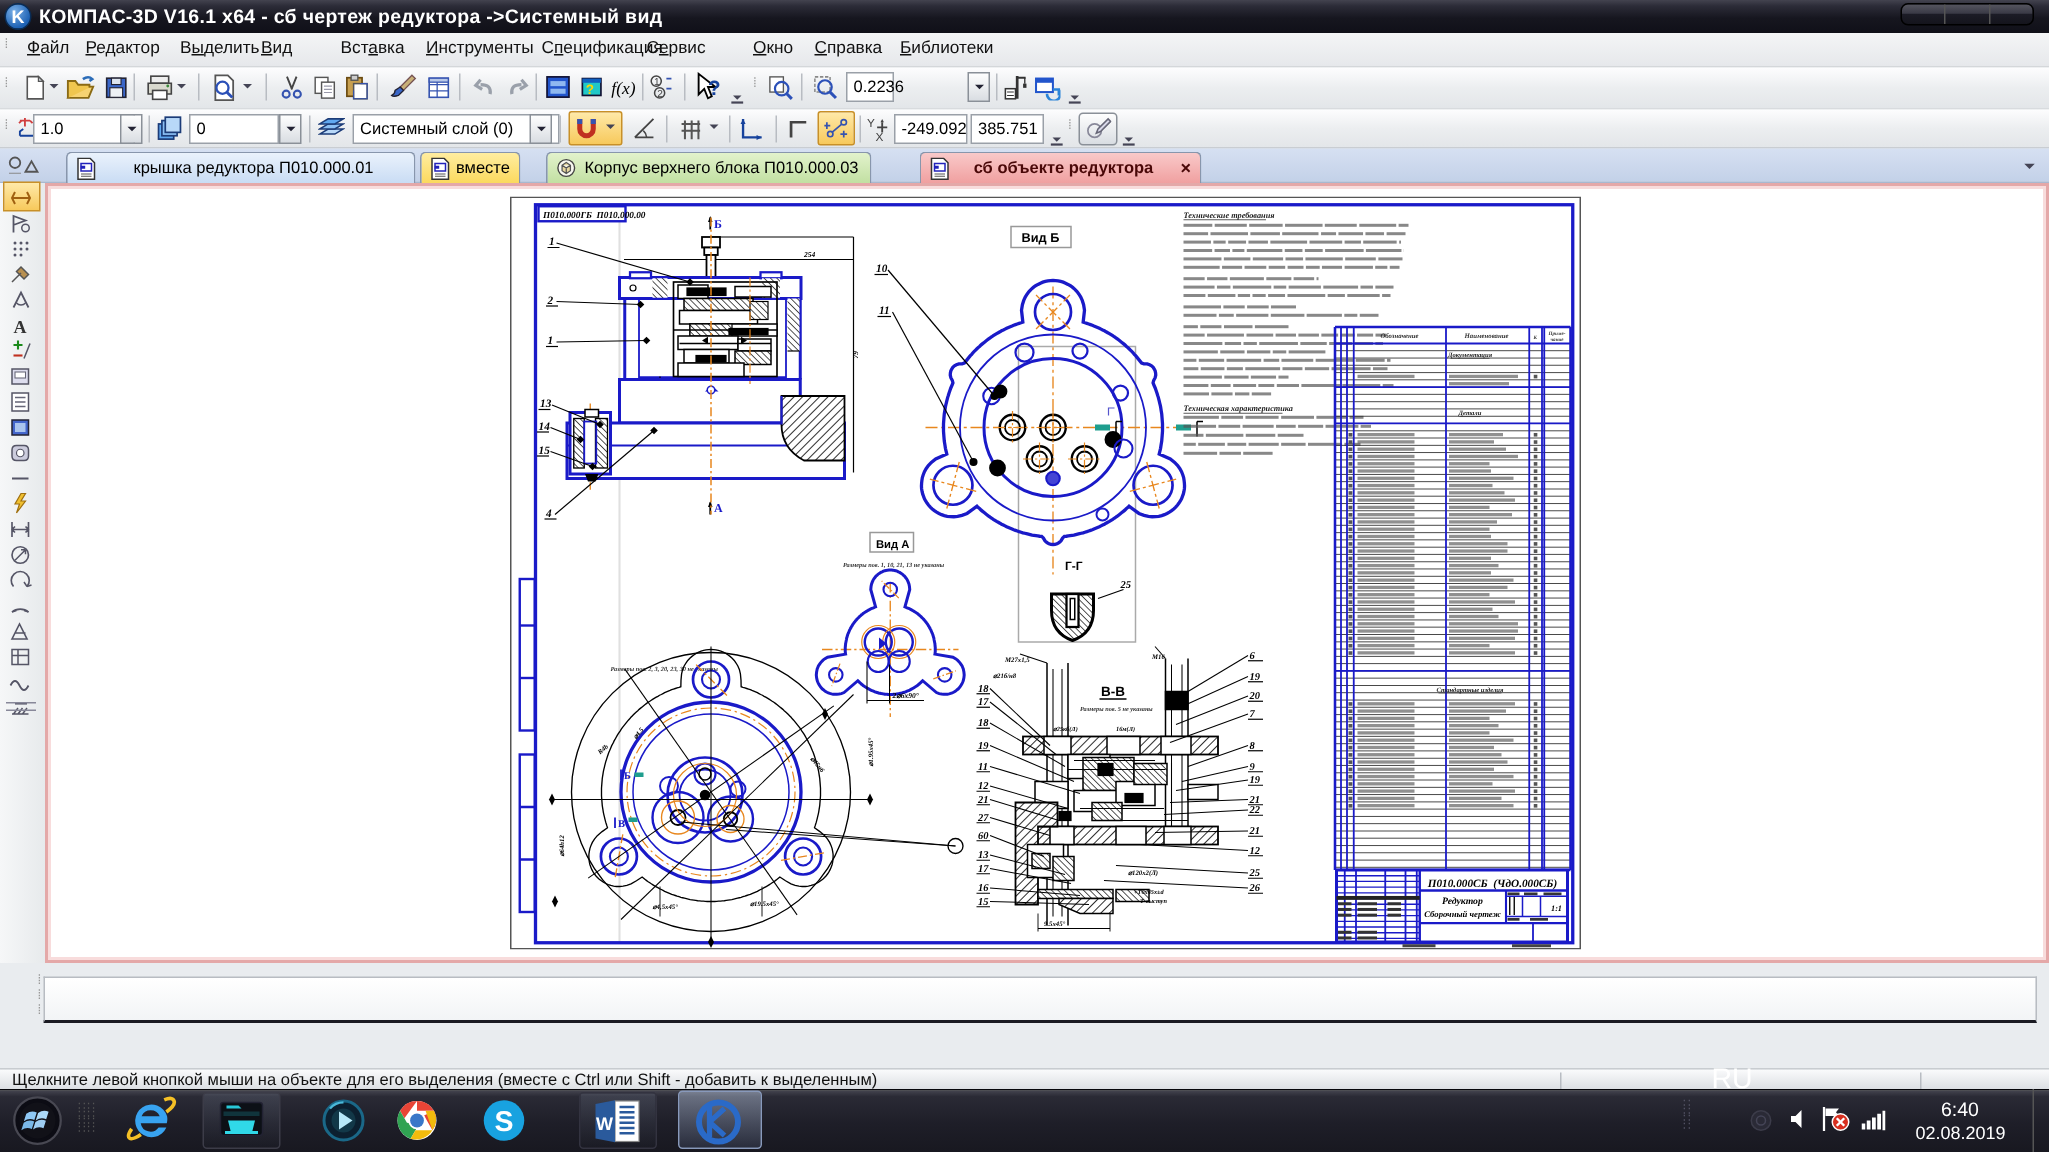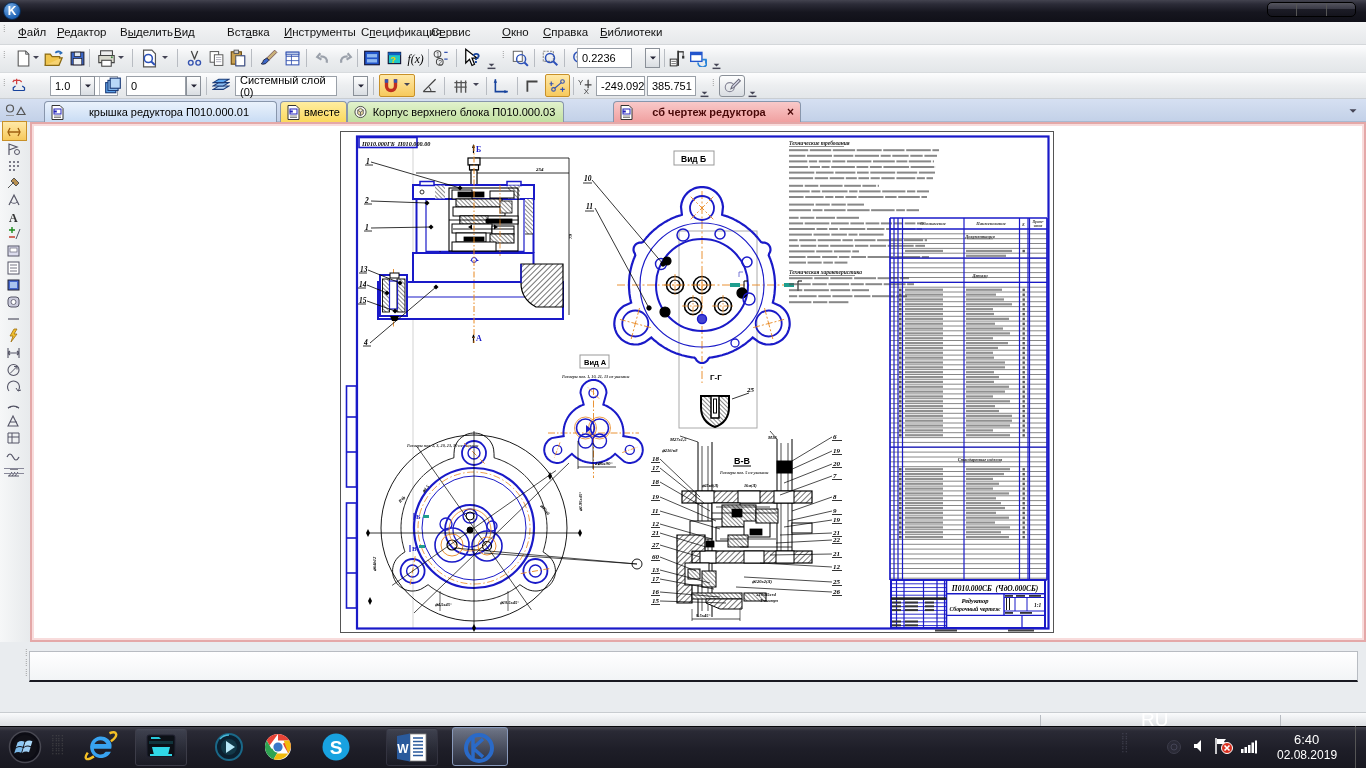--- a/index.html
+++ b/index.html
@@ -27,20 +27,21 @@
 .statusbar{left:0;top:712px;width:1366px;height:14px;background:linear-gradient(#fafbfc,#dcdfe3);border-top:1px solid #c8ccd0;font-size:11px;color:#111}
 .taskbar{left:0;top:726px;width:1366px;height:42px;background:linear-gradient(#44444f 0%,#2a2a35 10%,#1e1e28 55%,#181820 100%);border-top:1px solid #06060a}
 .ticon{position:absolute;top:3px;width:34px;height:34px;display:flex;align-items:center;justify-content:center}
 .tbtn{position:absolute;top:2px;height:38px;border:1px solid #3c3c48;border-radius:3px;background:linear-gradient(rgba(120,130,150,0.25),rgba(40,45,60,0.1));display:flex;align-items:center;justify-content:center}
 .trtext{color:#fff;font-size:12px}
 svg text{white-space:pre}
 </style></head><body>
 
 <div class="abs titlebar">
     <div class="logo">K</div>
+    <div class="ttl">КОМПАС-3D V16.1 x64 - сб чертеж редуктора -&gt;Системный вид</div>
     <div class="winbtns">
       <div></div>
       <div></div>
       <div></div>
     </div>
   </div>
 <div class="abs menubar">
     <span style="left:3px;top:2px;color:#999;font-size:9px">⁞</span>
     <span style="left:18px"><u>Ф</u>айл</span>
     <span style="left:57px"><u>Р</u>едактор</span>
@@ -173,21 +174,21 @@
     <circle cx="8" cy="8" r="4" fill="none" stroke="#2b50b8" stroke-width="1.3"></circle>
     <line x1="11" y1="11" x2="14.5" y2="14.5" stroke="#2b50b8" stroke-width="1.8"></line>
   </svg>
 <div class="sep" style="left:564px;top:49px;height:18px"></div>
 <svg class="abs" style="left:571px;top:49px" width="18" height="18" viewBox="0 0 16 16">
     <circle cx="7" cy="7" r="4.5" fill="none" stroke="#2b50b8" stroke-width="1.3"></circle>
     <line x1="5" y1="7" x2="9" y2="7" stroke="#2b50b8" stroke-width="1.2"></line>
     <line x1="7" y1="5" x2="7" y2="9" stroke="#2b50b8" stroke-width="1.2"></line>
     <line x1="10.5" y1="10.5" x2="14.5" y2="14.5" stroke="#2b50b8" stroke-width="1.8"></line>
   </svg>
-<div class="combo" style="left:577px;top:48px;width:55px;height:20px">0.2236</div>
+<div class="combo" style="left:564px;top:48px;width:32px;height:20px">0.2236</div>
 <div class="cbtn" style="left:645px;top:48px;width:15px;height:20px">
     <svg width="8" height="6" viewBox="0 0 8 6">
       <path d="M1 1.5 l3 3 3-3 z" fill="#223"></path>
     </svg>
   </div>
 <div class="sep" style="left:664px;top:49px;height:18px"></div>
 <svg class="abs" style="left:668px;top:49px" width="18" height="18" viewBox="0 0 16 16">
     <rect x="2" y="9" width="6" height="6" fill="#fff" stroke="#333" stroke-width="0.9"></rect>
     <path d="M3 11 h4 M3 13 h4" stroke="#333" stroke-width="0.6"></path>
     <line x1="9" y1="1.5" x2="9" y2="15" stroke="#333" stroke-width="1.6"></line>
@@ -203,21 +204,21 @@
 <svg class="abs" style="left:712px;top:63px" width="9" height="7" viewBox="0 0 8 6">
     <rect x="0.5" y="4" width="7" height="1.3" fill="#445"></rect>
     <path d="M1.5 0.5 l2.5 2.5 2.5-2.5 z" fill="#445"></path>
   </svg>
 <div class="abs tbar tb2"></div>
 <span class="abs" style="left:3px;top:78px;color:#999;font-size:9px">⁞</span>
 <svg class="abs" style="left:11px;top:77px" width="18" height="18" viewBox="0 0 16 16">
     <path d="M2 3 h6 M5 1.5 l0 5 M3 3 l-1.5 1.5 M8 3 l1.5 1.5" stroke="#d04040" stroke-width="1.1" fill="none"></path>
     <path d="M2 12 h10 M2 12 l0-3 M12 12 l0-3 M2 9.5 l2-1.5 M12 9.5 l-2-1.5" stroke="#16429c" stroke-width="1.1" fill="none"></path>
   </svg>
-<div class="combo" style="left:50px;top:76px;width:68px;height:20px">1.0</div>
+<div class="combo" style="left:22px;top:76px;width:68px;height:20px">1.0</div>
 <div class="cbtn" style="left:80px;top:76px;width:15px;height:20px">
     <svg width="8" height="6" viewBox="0 0 8 6">
       <path d="M1 1.5 l3 3 3-3 z" fill="#223"></path>
     </svg>
   </div>
 <div class="sep" style="left:99px;top:77px;height:18px"></div>
 <svg class="abs" style="left:104px;top:77px" width="18" height="18" viewBox="0 0 16 16">
     <rect x="1.5" y="5" width="9" height="9" fill="#60a8f0" stroke="#1c3c78" stroke-width="1"></rect>
     <rect x="3.5" y="3" width="9" height="9" fill="#8cc0f4" stroke="#1c3c78" stroke-width="1"></rect>
     <rect x="5.5" y="1" width="9" height="9" fill="#b8d8f8" stroke="#1c3c78" stroke-width="1"></rect>
@@ -227,21 +228,21 @@
     <svg width="8" height="6" viewBox="0 0 8 6">
       <path d="M1 1.5 l3 3 3-3 z" fill="#223"></path>
     </svg>
   </div>
 <div class="sep" style="left:206px;top:77px;height:18px"></div>
 <svg class="abs" style="left:212px;top:77px" width="18" height="18" viewBox="0 0 16 16">
     <path d="M1 11 l5-3 9 0 -5 3 z" fill="#b8d8f8" stroke="#1c3c78" stroke-width="0.9"></path>
     <path d="M1 8 l5-3 9 0 -5 3 z" fill="#8cc0f4" stroke="#1c3c78" stroke-width="0.9"></path>
     <path d="M1 5 l5-3 9 0 -5 3 z" fill="#60a8f0" stroke="#1c3c78" stroke-width="0.9"></path>
   </svg>
-<div class="combo" style="left:235px;top:76px;width:102px;height:20px">Системный слой (0)</div>
+<div class="combo" style="left:235px;top:76px;width:138px;height:20px">Системный слой (0)</div>
 <div class="cbtn" style="left:353px;top:76px;width:15px;height:20px">
     <svg width="8" height="6" viewBox="0 0 8 6">
       <path d="M1 1.5 l3 3 3-3 z" fill="#223"></path>
     </svg>
   </div>
 <div class="sep" style="left:373px;top:77px;height:18px"></div>
 <div class="abs" style="left:379px;top:74px;width:36px;height:23px;background:linear-gradient(#ffe9a8,#f7c95c);border:1px solid #c89028;border-radius:2px"></div>
 <svg class="abs" style="left:382px;top:77px" width="18" height="18" viewBox="0 0 16 16">
     <path d="M4 2 v6 a4 4 0 0 0 8 0 v-6" fill="none" stroke="#c03020" stroke-width="3"></path>
     <path d="M4 2 v3 M12 2 v3" stroke="#3553b0" stroke-width="3"></path>
@@ -317,35 +318,35 @@
   </div>
 <div class="tab" style="left:280px;width:67px;background:linear-gradient(#ffeda0,#fbd95e)">
     <svg width="13" height="15" viewBox="0 0 13 15" style="margin-right:4px">
       <path d="M1 0.5 h8 l3 3 v11 h-11 z" fill="#fff" stroke="#333" stroke-width="1"></path>
       <rect x="3" y="4" width="7" height="5" fill="none" stroke="#2222bb" stroke-width="1"></rect>
       <rect x="2.8" y="5.5" width="3" height="2" fill="#2222bb"></rect>
       <path d="M3 11 h7 M3 12.5 h7" stroke="#555" stroke-width="0.7"></path>
     </svg>
     <span>вместе</span>
   </div>
-<div class="tab" style="left:347px;width:217px;background:linear-gradient(#e2f2cc,#c2e0a2)">
+<div class="tab" style="left:364px;width:217px;background:linear-gradient(#e2f2cc,#c2e0a2)">
     <svg width="13" height="14" viewBox="0 0 14 14" style="margin-right:4px">
       <circle cx="7" cy="7" r="6" fill="#f8f8f0" stroke="#444" stroke-width="1"></circle>
       <path d="M4 5 l3-2 3 2 0 4 -3 2 -3-2 z M4 5 l3 2 3-2 M7 7 l0 4" fill="#e8d8a0" stroke="#555" stroke-width="0.9"></path>
     </svg>
     <span style="margin:0 auto">Корпус верхнего блока П010.000.03</span>
   </div>
 <div class="tab" style="left:613px;width:188px;background:linear-gradient(#f9c9c9,#f0a0a0);font-weight:bold;color:#4a0808">
     <svg width="13" height="15" viewBox="0 0 13 15" style="margin-right:4px">
       <path d="M1 0.5 h8 l3 3 v11 h-11 z" fill="#fff" stroke="#333" stroke-width="1"></path>
       <rect x="3" y="4" width="7" height="5" fill="none" stroke="#2222bb" stroke-width="1"></rect>
       <rect x="2.8" y="5.5" width="3" height="2" fill="#2222bb"></rect>
       <path d="M3 11 h7 M3 12.5 h7" stroke="#555" stroke-width="0.7"></path>
     </svg>
-    <span style="margin:0 auto">сб чертеж редуктора</span>
+    <span style="margin:0 auto">сб объекте редуктора</span>
     <span style="font-size:12px;margin-left:6px">×</span>
   </div>
 <svg class="abs" style="left:1348px;top:108px" width="10" height="7" viewBox="0 0 8 6">
     <path d="M1 1 l3 3 3-3 z" fill="#445"></path>
   </svg>
 <div class="abs main">
     <div class="lefttools"></div>
     <div class="canvas"></div>
   </div>
 <div class="abs" style="left:2px;top:121px;width:25px;height:20px;background:linear-gradient(#ffe9a8,#f7c95c);border:1px solid #c89028"></div>
@@ -1338,20 +1339,21 @@
     <rect x="680" y="481" width="12" height="1.8" fill="#333"></rect>
 <line x1="682.0" y1="484.4" x2="682.0" y2="497.0" stroke="#1a1ac8" stroke-width="1.2"></line>
 <rect x="595" y="498.5" width="22" height="2" fill="#444"></rect>
 <rect x="668" y="498.5" width="26" height="2" fill="#444"></rect>
 </svg>
 <div class="abs prop">
     <span class="abs" style="left:25px;top:6px;color:#999;font-size:9px">⁞<br>⁞<br>⁞</span>
     <div class="propfield"></div>
   </div>
 <div class="abs statusbar">
+    <span style="position:absolute;left:8px;top:1px">Щелкните левой кнопкой мыши на объекте для его выделения (вместе с Ctrl или Shift - добавить к выделенным)</span>
     <div class="sep" style="left:1040px;top:2px;height:11px"></div>
     <div class="sep" style="left:1280px;top:2px;height:11px"></div>
   </div>
 <div class="abs taskbar"></div>
 <svg class="abs" style="left:7px;top:729px" width="36" height="36" viewBox="0 0 36 36">
 <circle cx="18" cy="18" r="15.5" fill="#0c0c14" stroke="#484852" stroke-width="1.5"></circle>
 <circle cx="18" cy="18" r="12" fill="#111118"></circle>
 <g>
       <path d="M10.5 13.5 q3.5-2.5 7-0.8 l-1.6 5 q-3.5-1.7-7 0.8 z" fill="#8ec8f5"></path>
 <path d="M18.4 13 q3.5-2.5 7-0.8 l-1.6 5 q-3.5-1.7-7 0.8 z" fill="#aad8f8"></path>

